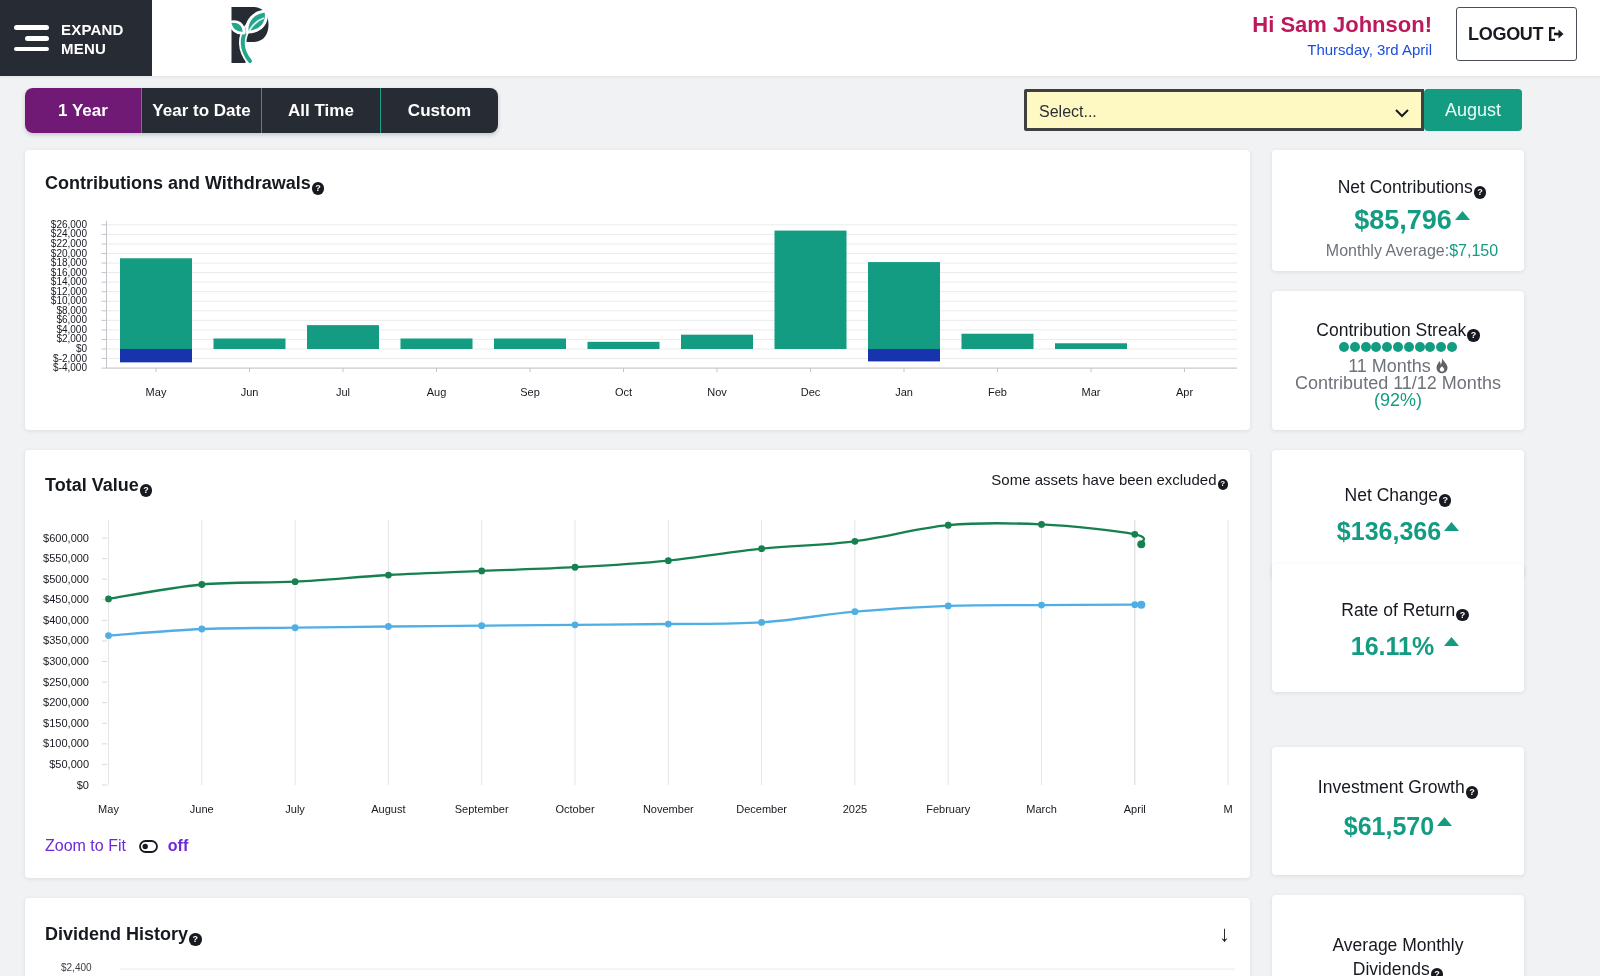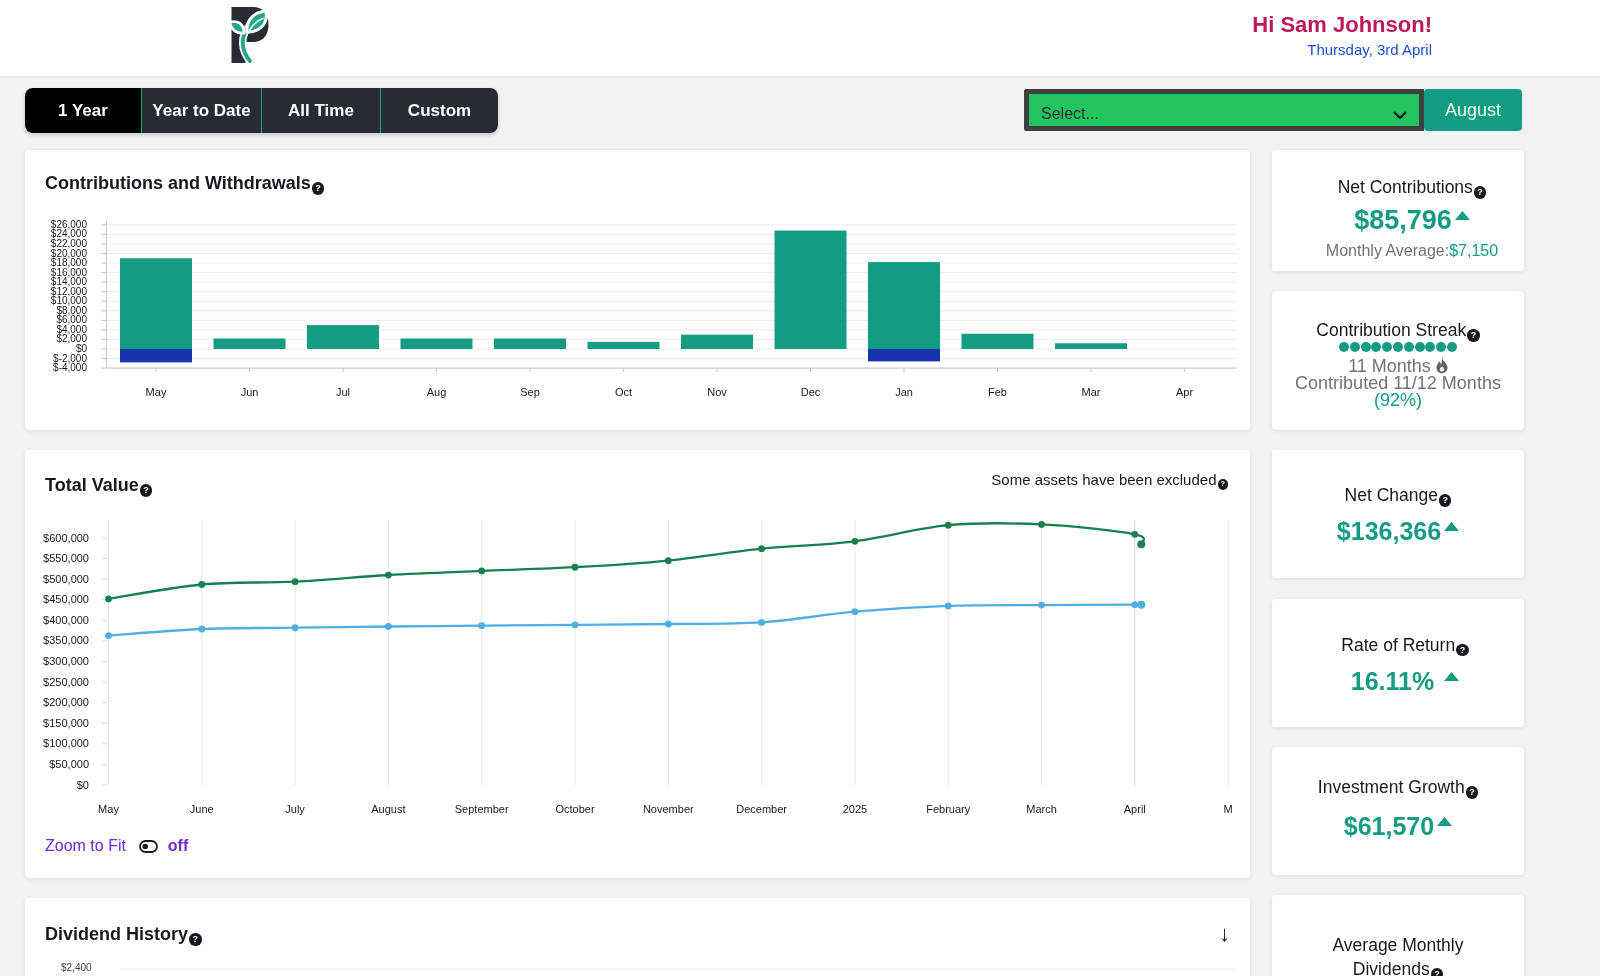--- a/index.html
+++ b/index.html
@@ -15,65 +15,78 @@
   #menubox .b2 { top:11px; width:24px; left:11px !important; }
   #menubox .b3 { top:21.5px; width:35px; }
   #menubox .mtxt { position:absolute; left:61px; top:20px; font-size:15px; font-weight:bold; line-height:19px; letter-spacing:0.2px; }
   #userblock { position:absolute; right:168px; top:12px; text-align:right; }
   #userblock .hi { font-size:22px; font-weight:bold; color:#be185d; }
   #userblock .date { font-size:15px; color:#1d4ed8; margin-top:3px; }
   #logoutbtn { position:absolute; right:23px; top:7px; width:121px; height:54px; background:#fff; border:1px solid #4a4f57; border-radius:3px; font-size:18px; font-weight:bold; color:#16191f; text-align:center; line-height:52px; letter-spacing:-0.3px; }
   
   #tabs { position:absolute; left:25px; top:88px; height:45px; display:flex; border-radius:8px; overflow:hidden; box-shadow:0 2px 4px rgba(0,0,0,0.18); }
   #tabs .tab { height:45px; background:#272b33; color:#fff; font-size:17px; font-weight:bold; text-align:center; line-height:45px; border-left:1px solid #1d9e86; }
-  #tabs .tab:first-child { border-left:none; background:#000000; }
-  #selwrap { position:absolute; left:1024px; top:89px; width:400px; height:42px; background:#22c55e; border:5px solid #404040; border-radius:2px 0 0 2px; }
+  #tabs .tab:first-child { border-left:none; background:#701a75; }
+  #selwrap { position:absolute; left:1024px; top:89px; width:400px; height:42px; background:#fef9c3; border:3px solid #404040; border-radius:2px 0 0 2px; }
   #selwrap .ph { position:absolute; left:12px; top:11px; font-size:16px; color:#2b2f35; }
   #selwrap svg { position:absolute; right:11px; top:13px; }
   #applybtn { position:absolute; left:1424px; top:89px; width:98px; height:42px; background:#139c82; color:#eafcf6; font-size:18px; text-align:center; line-height:42px; border-radius:4px; }
   
   .card { position:absolute; background:#fff; border-radius:4px; box-shadow:0 1px 4px rgba(30,40,60,0.10); }
   #card1 { left:25px; top:150px; width:1225px; height:280px; }
   #card2 { left:25px; top:450px; width:1225px; height:428px; }
   #card3 { left:25px; top:898px; width:1225px; height:128px; }
   .ctitle { position:absolute; font-size:18px; font-weight:bold; color:#16191f; }
   .qmark { display:inline-block; width:12.5px; height:12.5px; background:#16191f; color:#fff; border-radius:50%; font-size:9px; font-weight:bold; text-align:center; line-height:12.5px; vertical-align:-2px; margin-left:1px; }
   .qmark.sm { width:10.5px; height:10.5px; line-height:10.5px; font-size:8px; vertical-align:-1px; }
   
   .side { left:1272px; width:252px; text-align:center; color:#16191f; }
   .side .t { font-size:17.5px; font-weight:500; }
   .side .v { color:#139c82; font-weight:bold; }
   .triw svg { vertical-align:9px; }
   #sideA { top:150px; height:121px;padding-left:28px; }
   #sideB { top:291px; height:139px; }
   #sideC { top:450px; height:128px; }
-  #sideD { top:599px; height:128px;padding-left:14px; }
+  #sideD { top:564px; height:128px;padding-left:14px; }
   #sideE { top:747px; height:128px; }
   #sideF { top:895px; height:128px; }
   .gray { color:#6e737a; }
   .teal { color:#139c82; }
 </style>
 </head>
 <body>
 
 <div id="header">
+  <div id="menubox">
+    <div class="burger">
+        <span class="b1"></span>
+        <span class="b2"></span>
+        <span class="b3"></span>
+      </div>
+    <div class="mtxt">EXPAND<br>MENU</div>
+  </div>
   <svg id="logo" class="abs" style="left:225px; top:6px;" width="46" height="60" viewBox="0 0 46 60">
     <path d="M 6.5 1 L 28 1 C 39 1 43.5 9 43.5 18.5 C 43.5 28 39 36 28 36 L 20.5 36 L 20.5 57 L 6.5 57 Z" fill="#272b33"></path>
     <g>
       <path d="M 25 55 C 16 44 15 31 24 20" stroke="#fff" stroke-width="7.5" fill="none" stroke-linecap="round"></path>
       <path d="M 25 55 C 16 44 15 31 24 20" stroke="#25a68c" stroke-width="4" fill="none" stroke-linecap="round"></path>
       <path d="M 22 26 C 21 15 28 6 41 5 C 43 16 37 26 22 26 Z" fill="#25a68c" stroke="#fff" stroke-width="3"></path>
       <path d="M 24 25 C 28 18 33 14 39 12" stroke="#d9f2ec" stroke-width="1.8" fill="none"></path>
       <path d="M 19 27 C 12 28 6 24 5 16 C 13 14 19 18 19 27 Z" fill="#25a68c" stroke="#fff" stroke-width="2.6"></path>
     </g>
   </svg>
   <div id="userblock">
     <div class="hi">Hi Sam Johnson!</div>
     <div class="date">Thursday, 3rd April</div>
   </div>
+  <div id="logoutbtn">LOGOUT <svg width="16" height="14" viewBox="0 0 16 14" style="vertical-align:-1px; margin-left:1px;">
+        <path d="M6 1 L1.2 1 L1.2 13 L6 13" stroke="#16191f" stroke-width="2.4" fill="none"></path>
+        <path d="M5 7 L11 7" stroke="#16191f" stroke-width="2.6" fill="none"></path>
+        <path d="M9.5 2.6 L14.5 7 L9.5 11.4 Z" fill="#16191f"></path>
+      </svg></div>
 </div>
 
 <div id="tabs">
   <div class="tab" style="width:116px;">1 Year</div>
   <div class="tab" style="width:120px;">Year to Date</div>
   <div class="tab" style="width:119px;">All Time</div>
   <div class="tab" style="width:118px;">Custom</div>
 </div>
 <div id="selwrap">
   <div class="ph">Select...</div>

